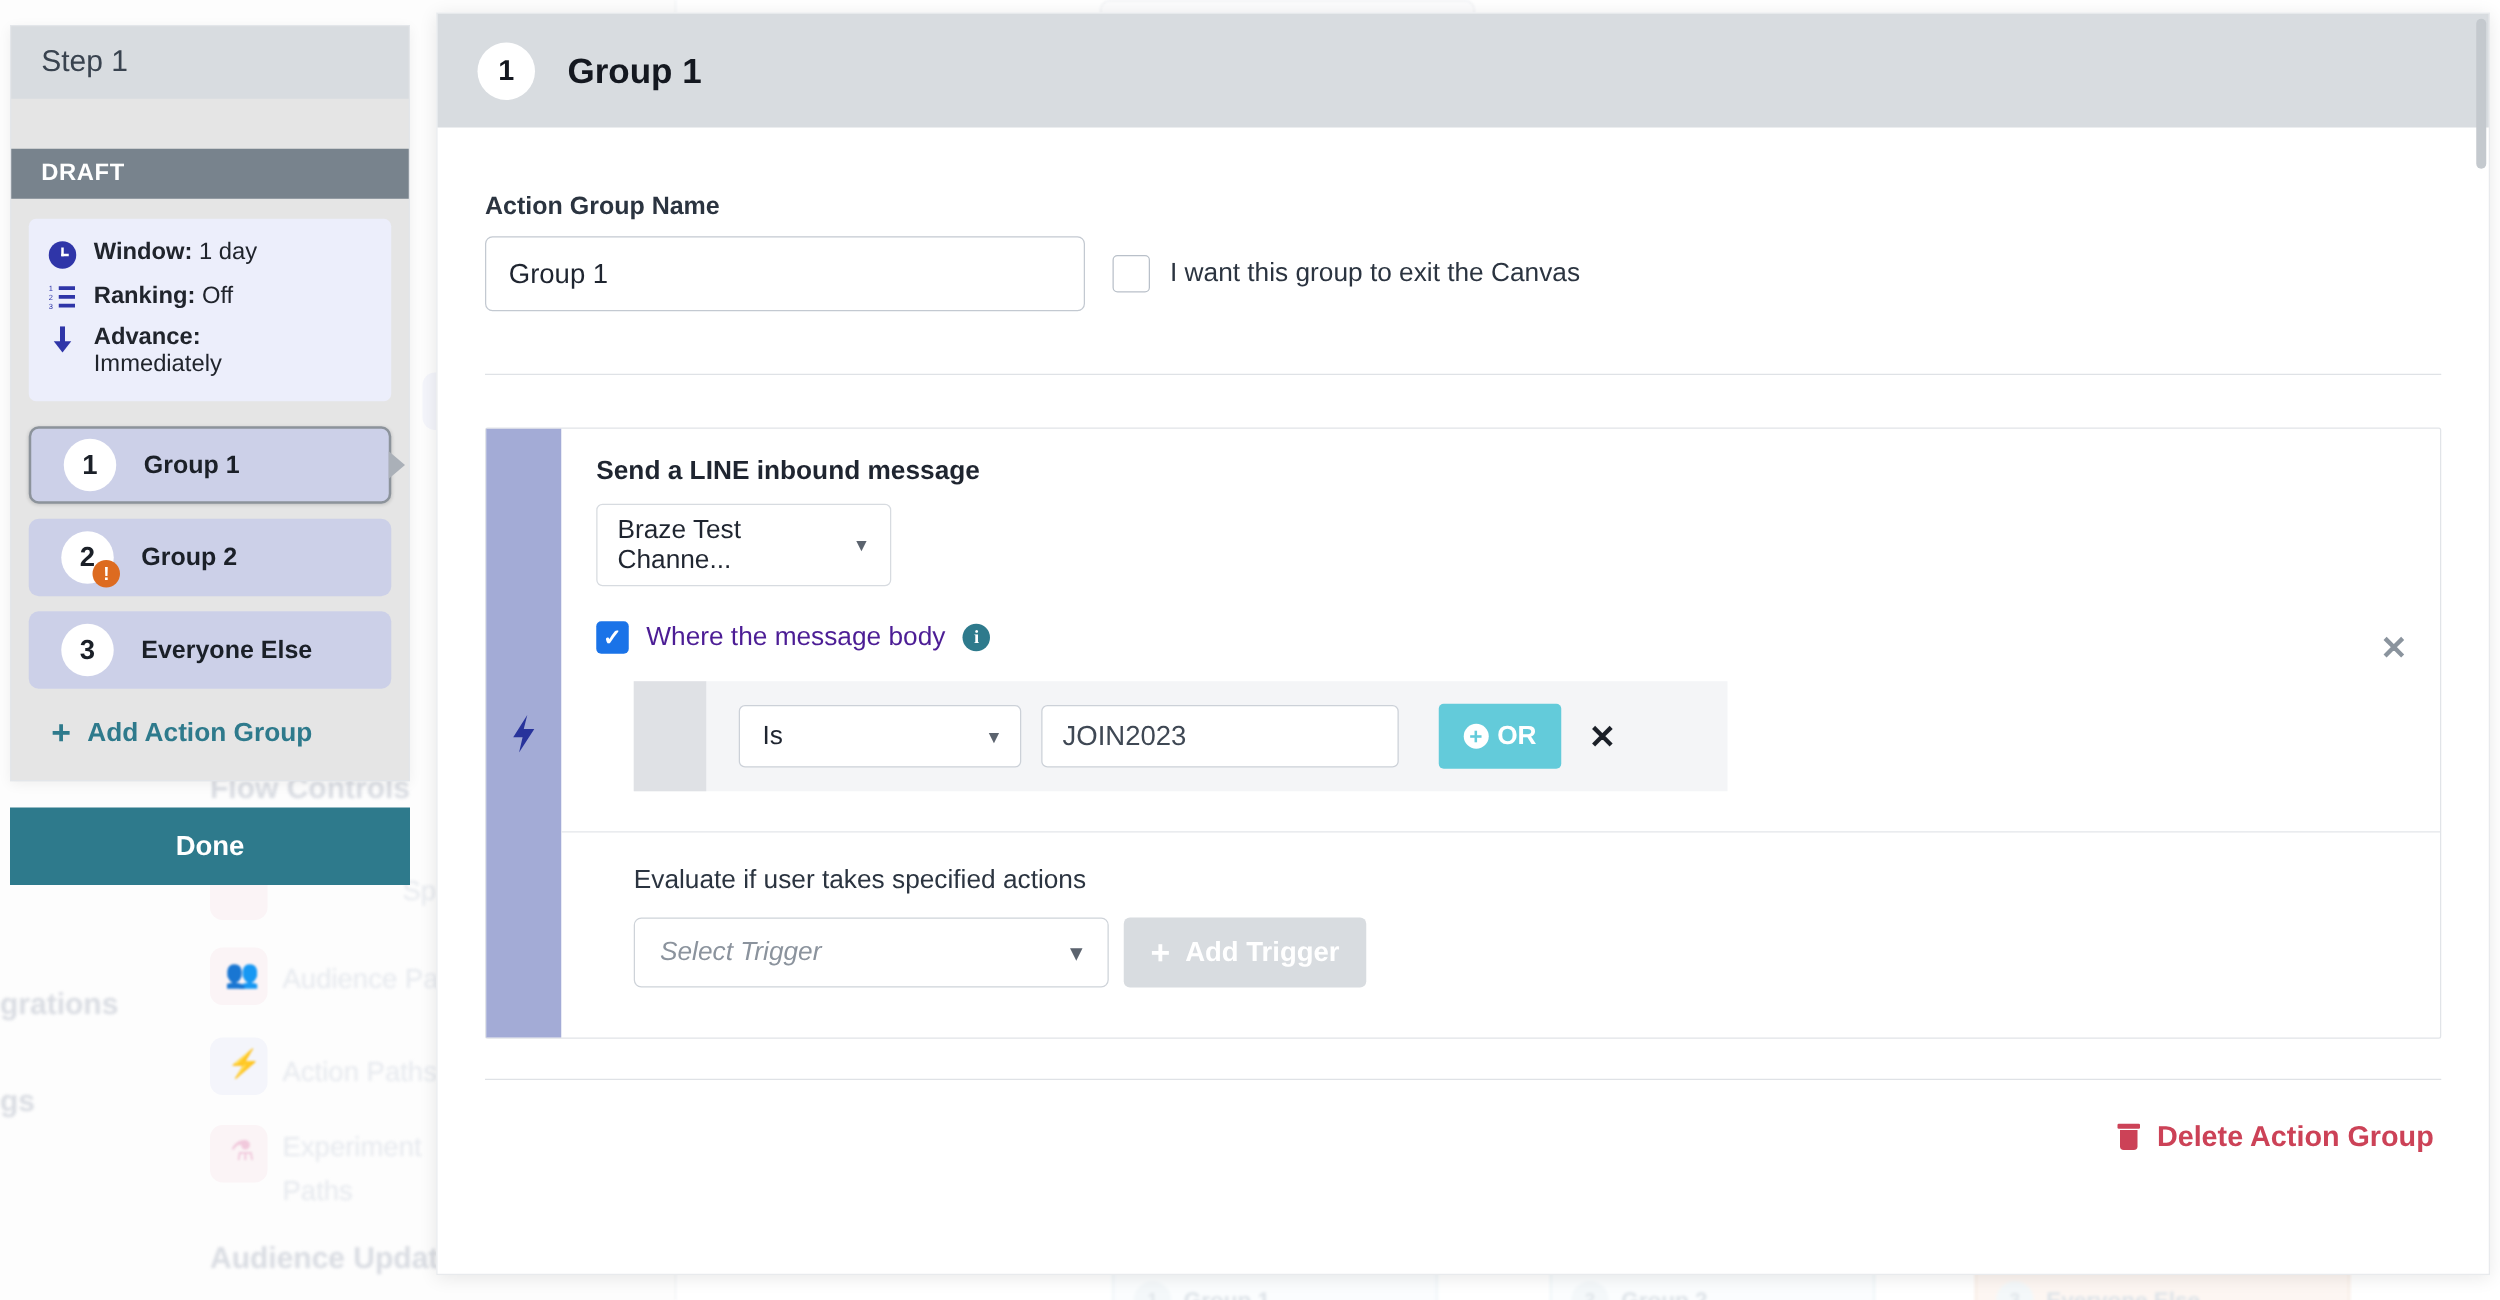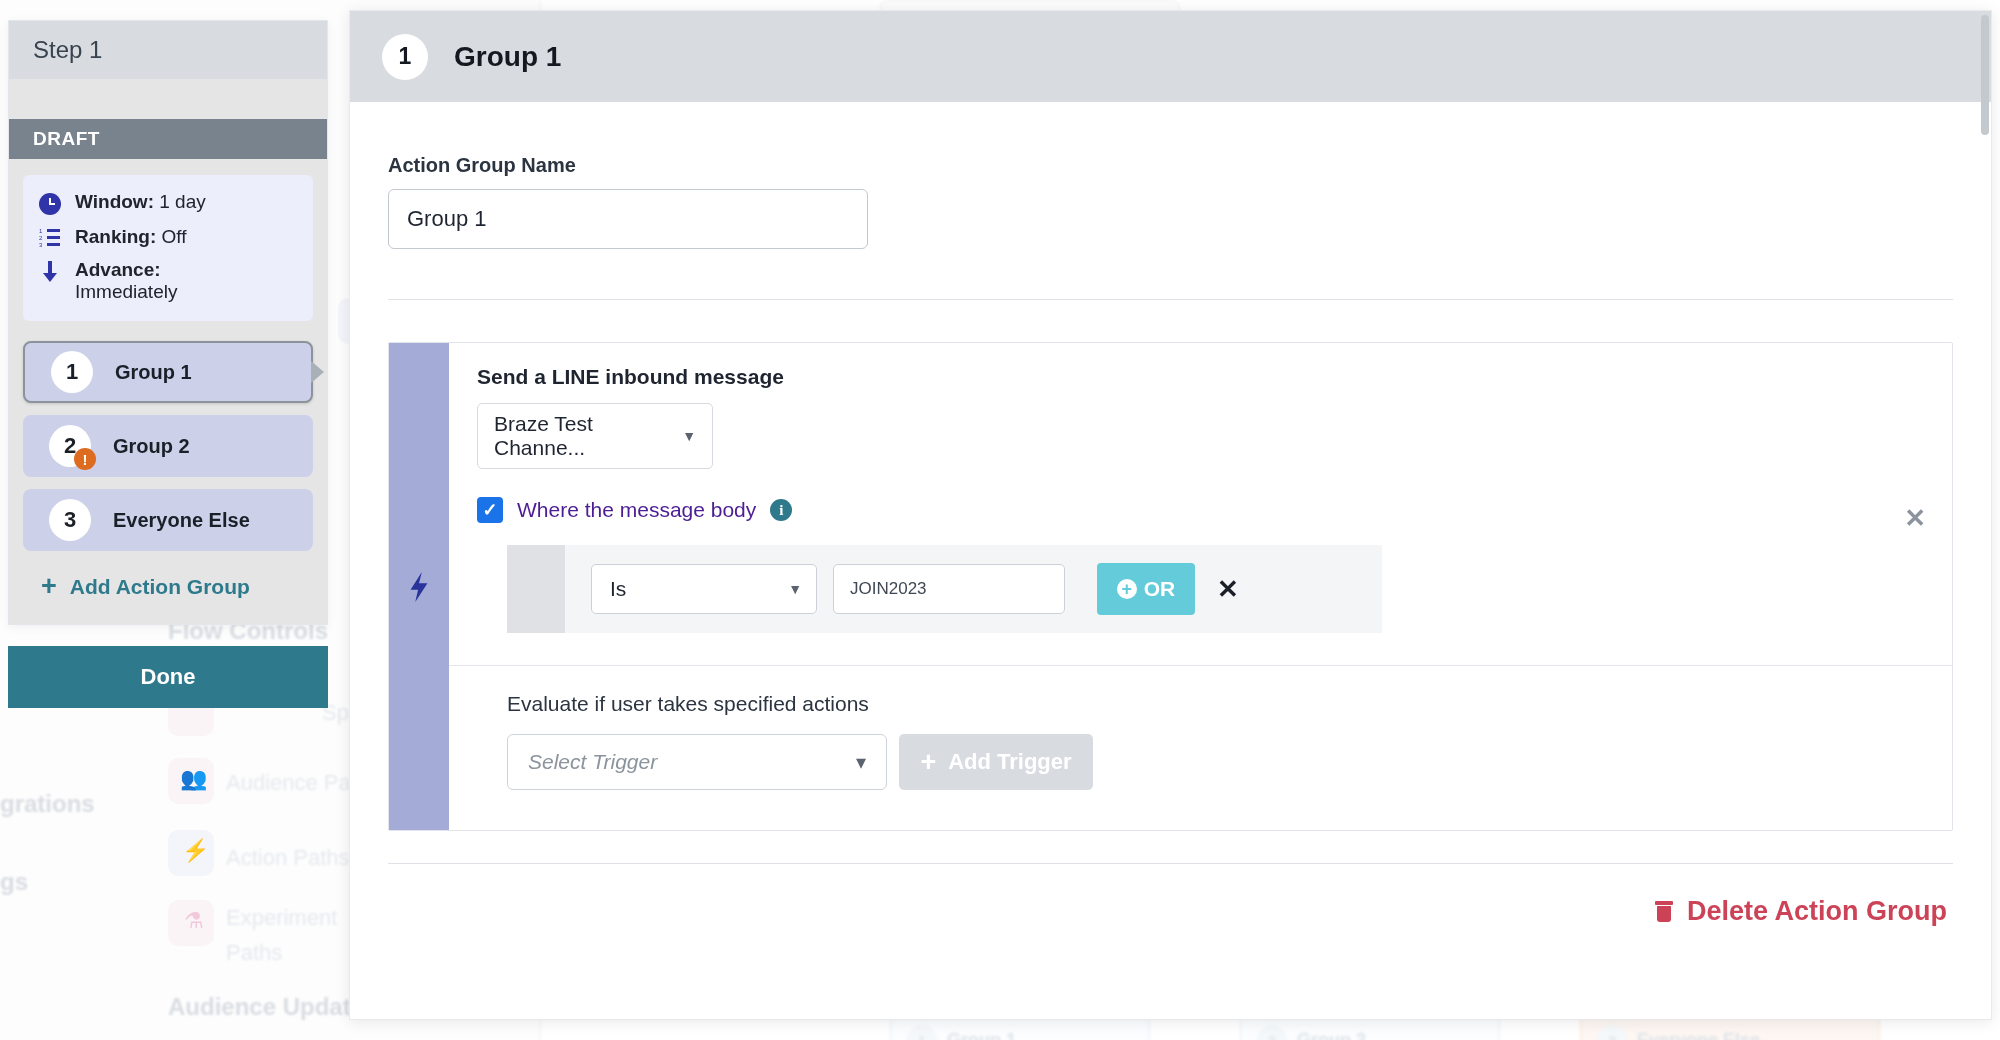--- a/index.html
+++ b/index.html
@@ -251,23 +251,23 @@
     flex: 1; display: flex; align-items: center; gap: 0;
     padding: 18px 0 18px 26px;
   }
   .cond-select {
     width: 226px; height: 50px;
     border: 1px solid #ccd1d8; border-radius: 5px; background: #fff;
     display: flex; align-items: center; justify-content: space-between;
     padding: 0 14px 0 18px; font-size: 21px; color: #1f2530; cursor: pointer;
   }
   .cond-input {
-    width: 232px; height: 50px; margin-left: 16px;
+    width: 286px; height: 50px; margin-left: 16px;
     border: 1px solid #ccd1d8; border-radius: 5px; background: #fff;
-    padding: 0 16px; font-size: 17px; color: #3f4854;
+    padding: 0 16px; font-size: 22px; color: #3f4854;
     font-family: "Liberation Sans", sans-serif; outline: none;
   }
   .or-btn {
     margin-left: 32px; width: 98px; height: 52px; border-radius: 4px;
     background: #63cbda; color: #fff;
     display: flex; align-items: center; justify-content: center; gap: 7px;
     font-size: 21px; font-weight: bold; cursor: pointer;
   }
   .or-plus {
     width: 20px; height: 20px; border-radius: 50%; background: #fff; color: #63cbda;
@@ -296,21 +296,21 @@
     width: 194px; height: 56px; border-radius: 5px; background: #d8dce0;
     display: flex; align-items: center; justify-content: center; gap: 12px;
     color: #ffffff; font-size: 22px; font-weight: bold; cursor: pointer;
   }
   .add-trigger .tplus { font-size: 27px; line-height: 1; }
 
   .bottom-div { height: 1px; background: #dfe2e6; margin-top: 32px; }
   .delete-row {
     display: flex; align-items: center; justify-content: flex-end; gap: 13px;
     padding: 32px 6px 0 0;
-    color: #cc4257; font-size: 27px; font-weight: bold; cursor: pointer;
+    color: #cc4257; font-size: 23px; font-weight: bold; cursor: pointer;
   }
   .trash {
     width: 20px; height: 22px; position: relative; display: inline-block;
   }
   .trash::before {
     content: ""; position: absolute; top: 0; left: 1px; width: 18px; height: 4px;
     background: #cc4257; border-radius: 1px;
   }
   .trash::after {
     content: ""; position: absolute; top: 5px; left: 3px; width: 14px; height: 16px;
@@ -466,20 +466,24 @@
     </span>
     <span class="htitle">Group 1</span>
   </div>
 
   <div class="modal-body">
 
     <div class="field-label">Action Group Name</div>
 
     <div class="name-row">
       <input class="name-input" type="text" value="Group 1" style="">
+      <div class="cb-row">
+        <span class="cb-box"></span>
+        <span class="cb-label">I want this group to exit the Canvas</span>
+      </div>
     </div>
 
     <div class="divider"></div>
 
     <div class="action-card">
       <div class="action-rail">
         <svg class="bolt" viewBox="0 0 26 32" aria-hidden="true">
           <polygon points="16,0 4,19 12,19 9,32 22,12 13,12" fill="#28339b"></polygon>
         </svg>
       </div>

